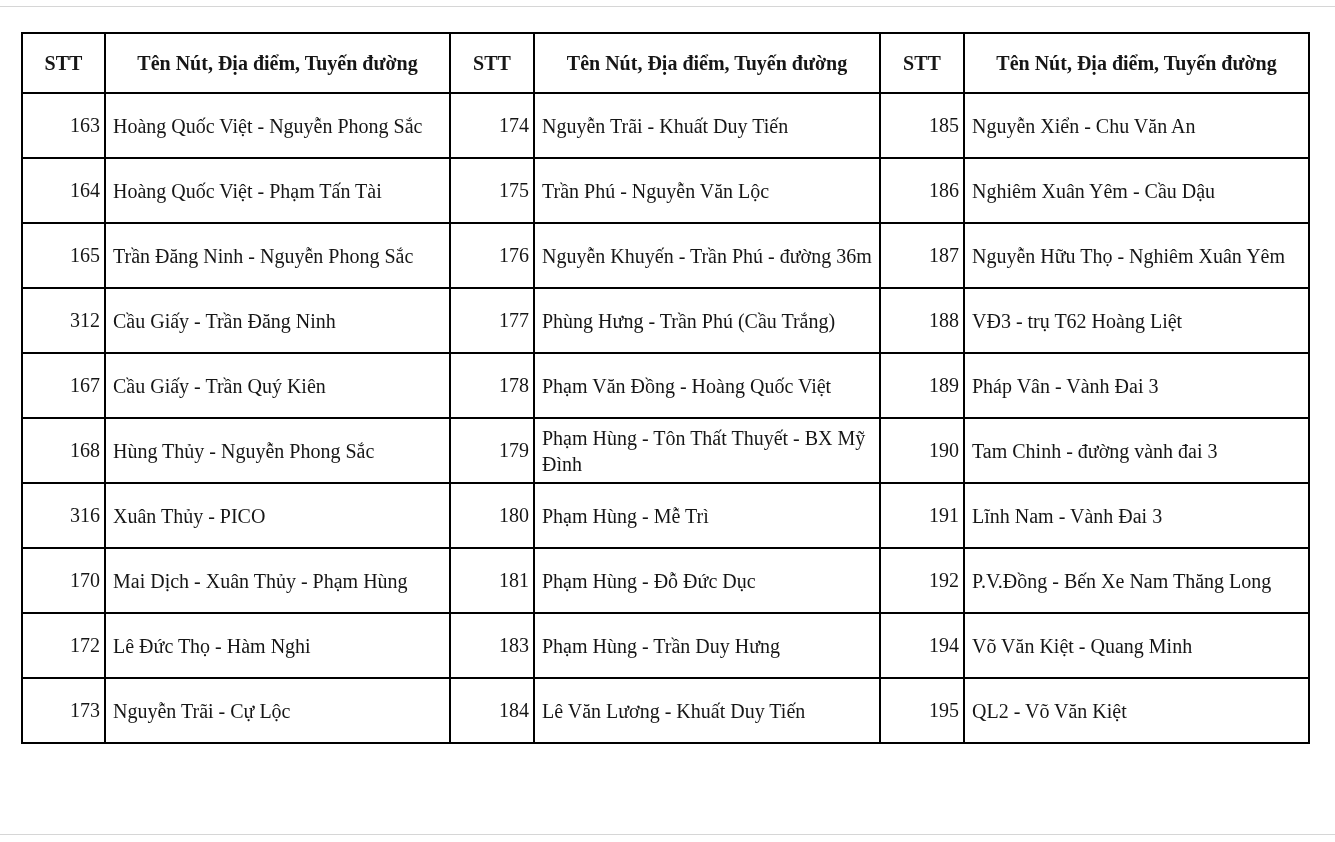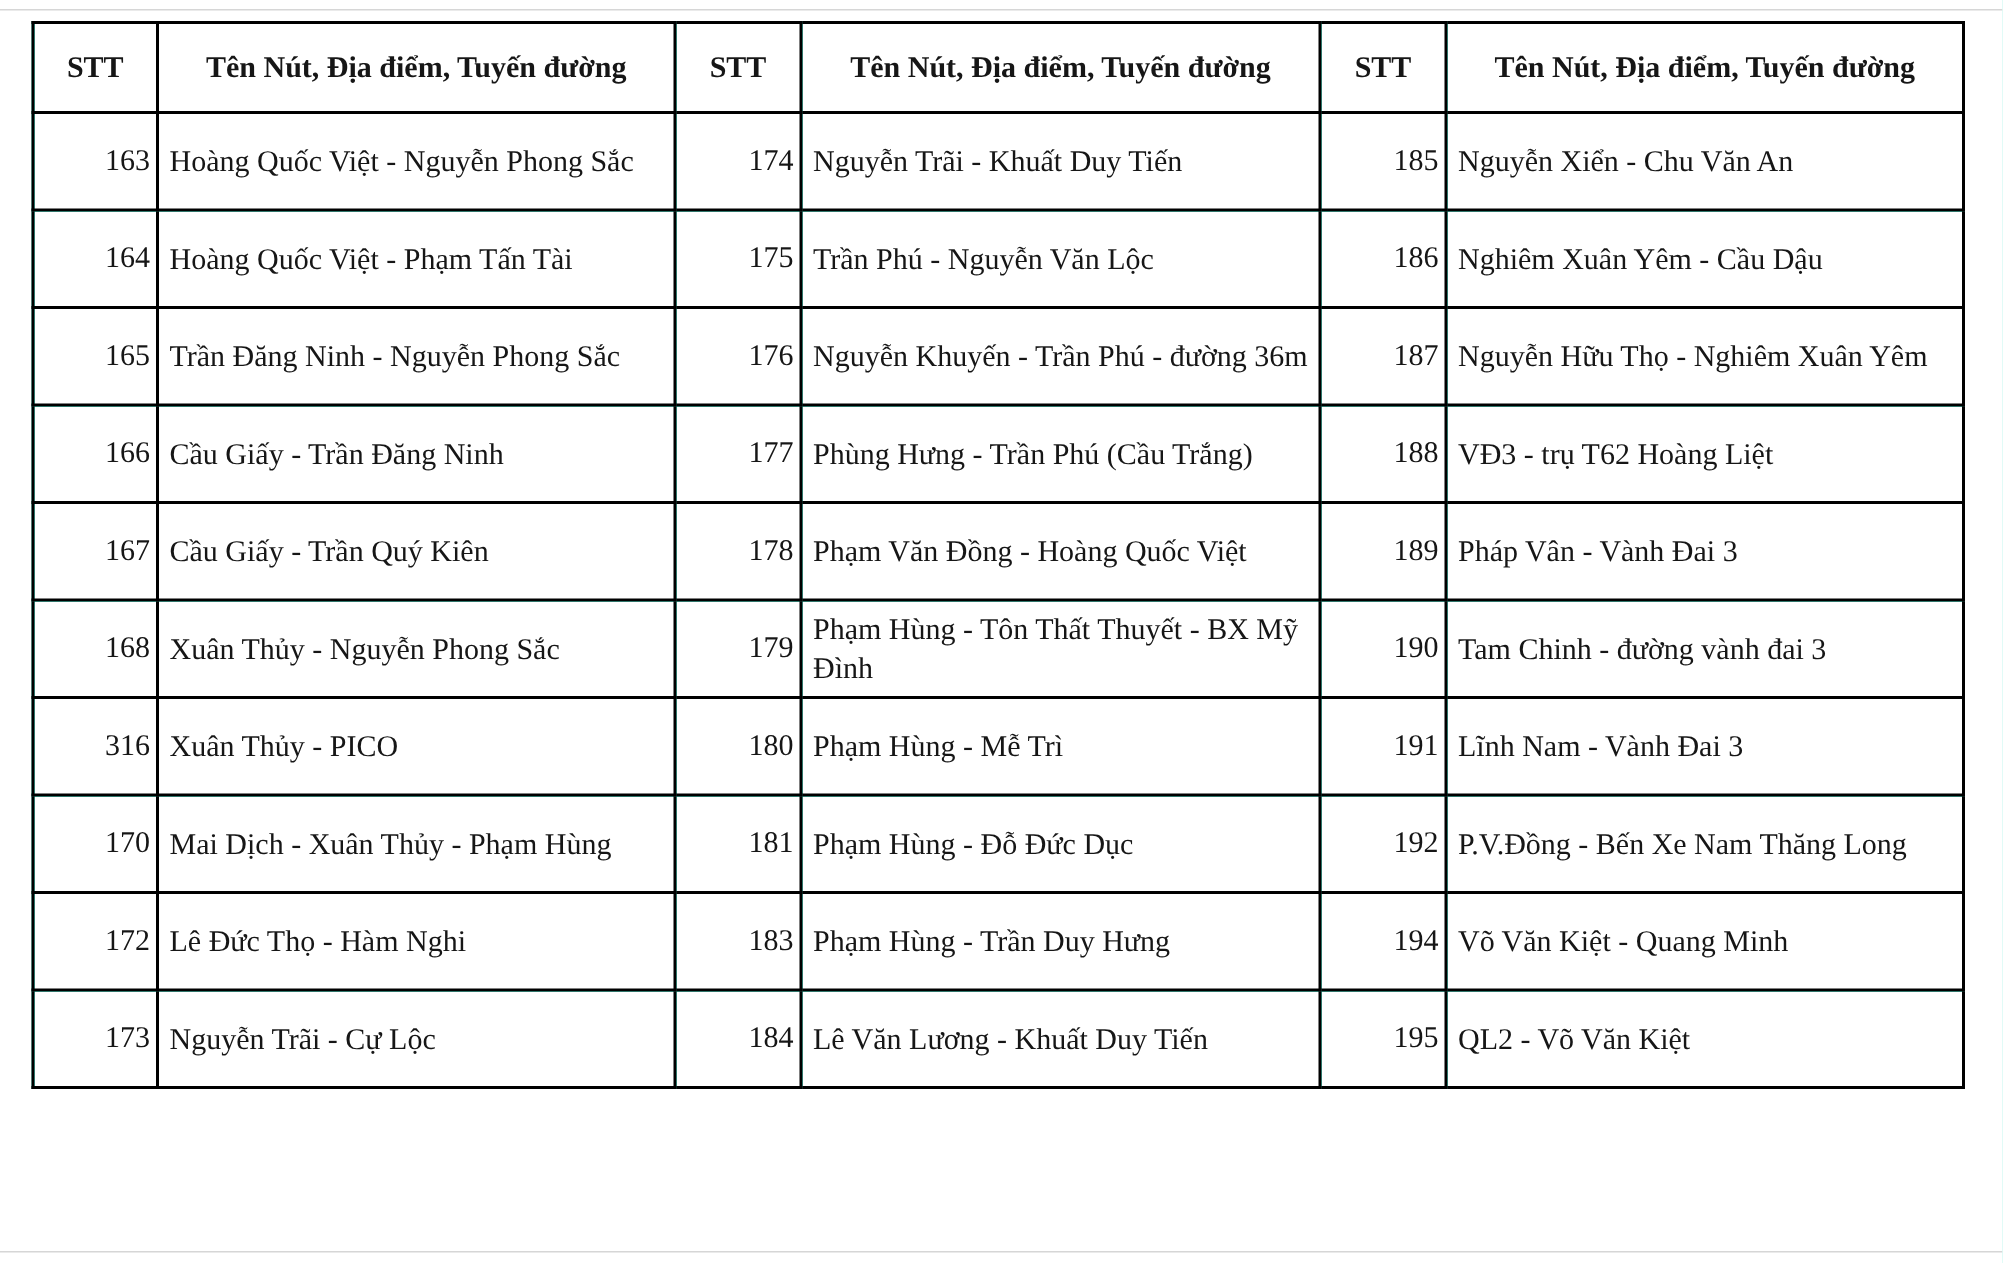--- a/index.html
+++ b/index.html
@@ -25,25 +25,25 @@
     width: 1335px;
     height: 1px;
     background: #d6d6d6;
   }
   .edge-line.top { top: 6px; }
   .edge-line.bottom { top: 834px; }
 
   table.node-table {
     position: absolute;
     left: 21px;
-    top: 14px;
+    top: 32px;
     width: 1287px;
     border-collapse: collapse;
     table-layout: fixed;
-    background: #5eead4;
+    background: #0c4a6e;
   }
   table.node-table col.c-stt  { width: 83px; }
   table.node-table col.c-name1 { width: 345px; }
   table.node-table col.c-stt2 { width: 84px; }
   table.node-table col.c-name2 { width: 346px; }
   table.node-table col.c-stt3 { width: 84px; }
   table.node-table col.c-name3 { width: 345px; }
 
   table.node-table th,
   table.node-table td {
@@ -118,38 +118,38 @@
       </tr>
       <tr>
         <td class="stt">165</td>
         <td class="name">Trần Đăng Ninh - Nguyễn Phong Sắc</td>
         <td class="stt">176</td>
         <td class="name">Nguyễn Khuyến - Trần Phú - đường 36m</td>
         <td class="stt">187</td>
         <td class="name">Nguyễn Hữu Thọ - Nghiêm Xuân Yêm</td>
       </tr>
       <tr>
-        <td class="stt">166</td>
+        <td class="stt">312</td>
         <td class="name">Cầu Giấy - Trần Đăng Ninh</td>
         <td class="stt">177</td>
         <td class="name">Phùng Hưng - Trần Phú (Cầu Trắng)</td>
         <td class="stt">188</td>
         <td class="name">VĐ3 - trụ T62 Hoàng Liệt</td>
       </tr>
       <tr>
         <td class="stt">167</td>
         <td class="name">Cầu Giấy - Trần Quý Kiên</td>
         <td class="stt">178</td>
         <td class="name">Phạm Văn Đồng - Hoàng Quốc Việt</td>
         <td class="stt">189</td>
         <td class="name">Pháp Vân - Vành Đai 3</td>
       </tr>
       <tr>
         <td class="stt">168</td>
-        <td class="name">Xuân Thủy - Nguyễn Phong Sắc</td>
+        <td class="name">Hùng Thủy - Nguyễn Phong Sắc</td>
         <td class="stt">179</td>
         <td class="name">Phạm Hùng - Tôn Thất Thuyết - BX Mỹ Đình</td>
         <td class="stt">190</td>
         <td class="name">Tam Chinh - đường vành đai 3</td>
       </tr>
       <tr>
         <td class="stt">316</td>
         <td class="name">Xuân Thủy - PICO</td>
         <td class="stt">180</td>
         <td class="name">Phạm Hùng - Mễ Trì</td>

